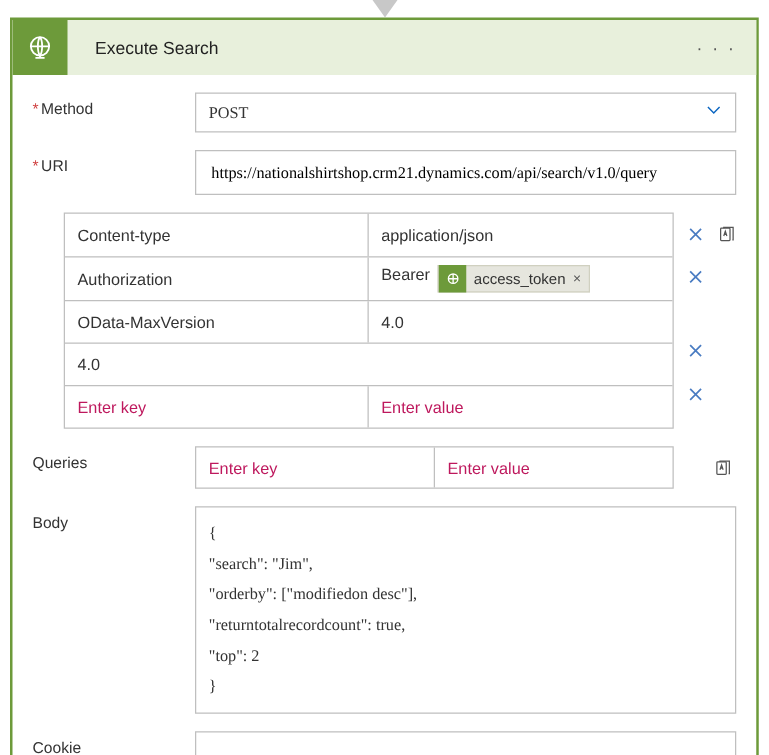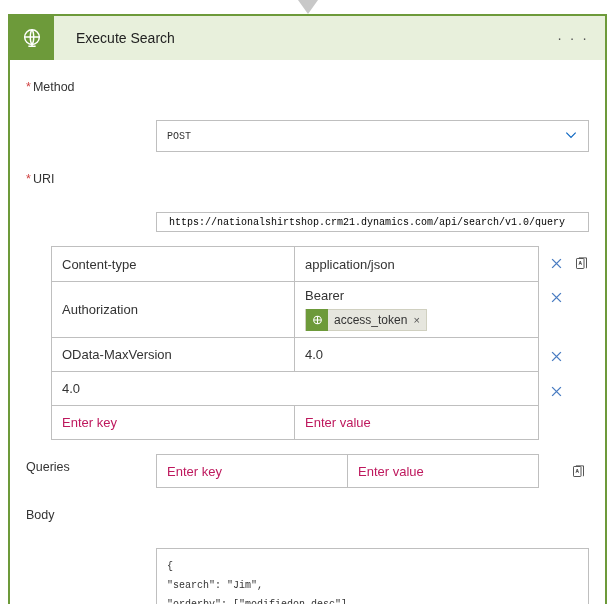--- a/index.html
+++ b/index.html
@@ -72,39 +72,38 @@
     color: #d04040;
     margin-right: 2px;
   }
   .input-col {
     flex: 1;
   }
   .select-box, .text-input, .textarea-box {
     width: 100%;
     border: 1px solid #bfbfbf;
     background: #fff;
-    font-family: Liberation Mono, monospace;
-    font-size: 10px;
+    font-family: Liberation Serif, serif;
+    font-size: 13px;
     color: #333;
-    margin-top: 46px;
   }
   .select-box {
     height: 32px;
     display: flex;
     align-items: center;
     justify-content: space-between;
     padding: 0 10px;
     cursor: pointer;
   }
   .chevron-down {
     color: #0a65c1;
   }
   .chevron-down svg { width: 14px; height: 14px; }
   .text-input {
-    height: 20px;
+    height: 36px;
     padding: 0 10px;
   }
   .textarea-box {
     min-height: 140px;
     padding: 8px 10px;
     line-height: 1.9;
     white-space: pre-wrap;
   }
   .kv-table {
     border: 1px solid #bfbfbf;
@@ -159,21 +158,21 @@
   .token-chip .chip-icon {
     width: 22px; height: 22px;
     background: #6d9a3a;
     display: inline-flex;
     align-items: center;
     justify-content: center;
     margin-right: 6px;
   }
   .token-chip .chip-icon svg { width: 13px; height: 13px; color:#fff;}
   .chip-x { margin-left: 6px; font-size: 11px; cursor: pointer; color:#555;}
-  .auth-row .kv-val { padding-top: 6px; padding-bottom: 6px; flex-direction: column; align-items: flex-start; gap:6px;}
+  .auth-row .kv-val { padding-top: 6px; padding-bottom: 6px; flex-direction: row; align-items: flex-start; gap:6px;}
   .query-row {
     display: flex;
     align-items: center;
   }
   .query-kv {
     flex: 1;
     display: flex;
     border: 1px solid #bfbfbf;
     height: 34px;
   }

